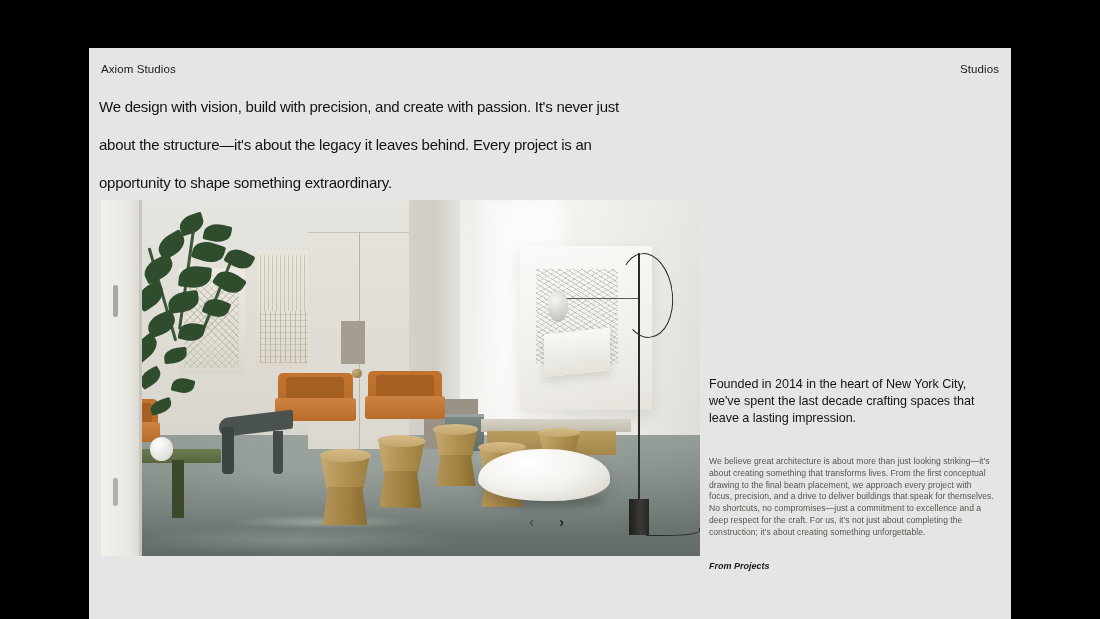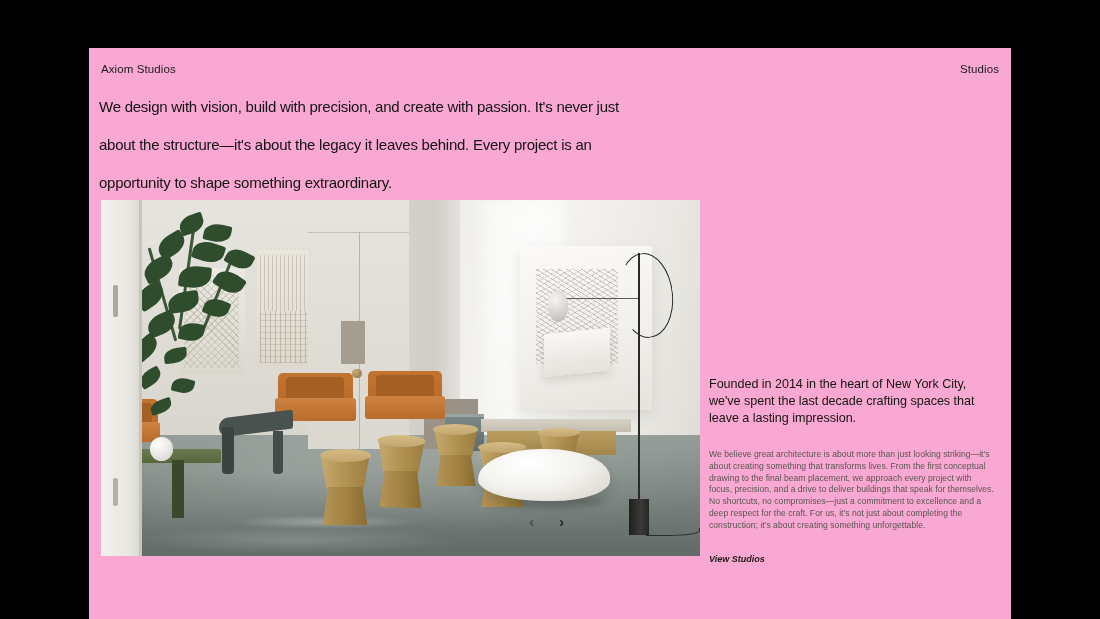--- a/index.html
+++ b/index.html
@@ -19,21 +19,21 @@
     background: #000000;
   }
 
   
   #card {
     position: absolute;
     left: 89px;
     top: 48px;
     width: 922px;
     height: 572px;
-    background: #f9a8d4;
+    background: #e5e5e5;
   }
 
   
   #topbar {
     position: absolute;
     left: 0; top: 0;
     width: 100%;
     height: 42px;
     display: flex;
     align-items: center;
@@ -493,21 +493,21 @@
     position: absolute;
     left: 620px;
     top: 328px;
     width: 288px;
   }
   #lede {
     font-size: 12.6px;
     line-height: 17px;
     color: #15150f;
     letter-spacing: -0.05px;
-    margin-bottom: 22px;
+    margin-bottom: 29px;
   }
   #body-copy {
     font-size: 8.6px;
     line-height: 11.8px;
     color: #56564f;
     letter-spacing: 0.02px;
     margin-bottom: 16px;
   }
   #view-projects {
     font-size: 9px;
@@ -665,17 +665,17 @@
           <span class="car-arrow" id="car-prev">‹</span>
           <span class="car-arrow" id="car-next">›</span>
         </div>
 
       </div>
     </div>
 
     <div id="rightcol">
       <p id="lede">Founded in 2014 in the heart of New York City, we've spent the last decade crafting spaces that leave a lasting impression.</p>
       <p id="body-copy">We believe great architecture is about more than just looking striking—it's about creating something that transforms lives. From the first conceptual drawing to the final beam placement, we approach every project with focus, precision, and a drive to deliver buildings that speak for themselves. No shortcuts, no compromises—just a commitment to excellence and a deep respect for the craft. For us, it's not just about completing the construction; it's about creating something unforgettable.</p>
-      <a id="view-projects">View Studios</a>
+      <a id="view-projects">From Projects</a>
     </div>
 
   </div>
 </div>
 
 </body></html>

